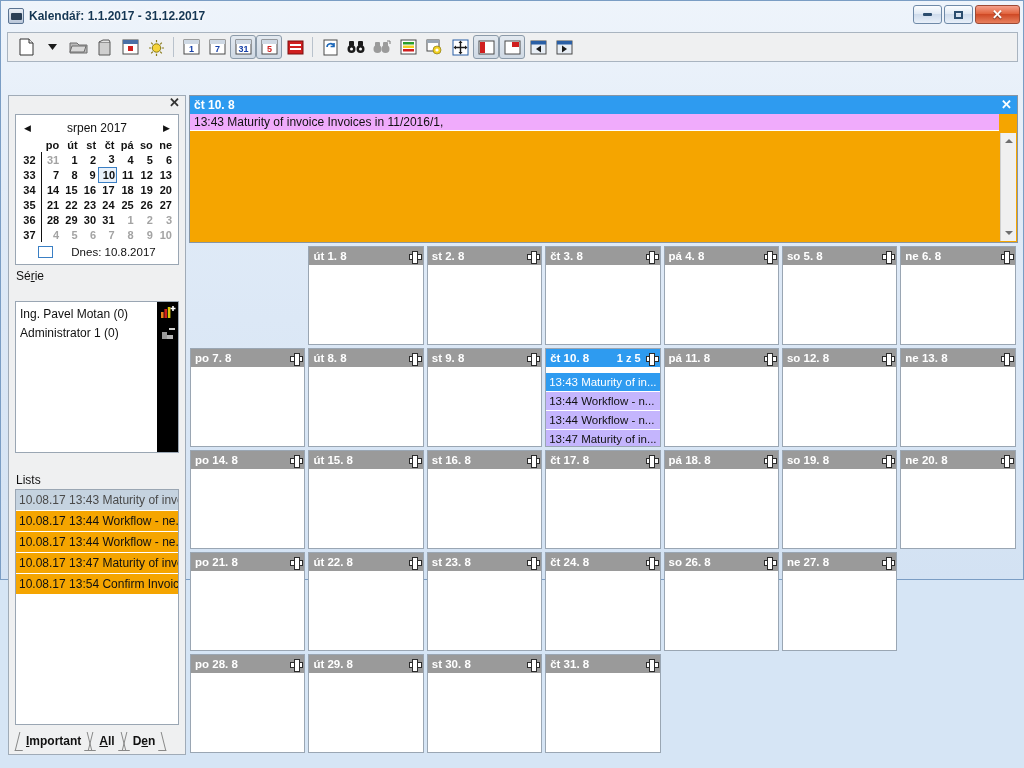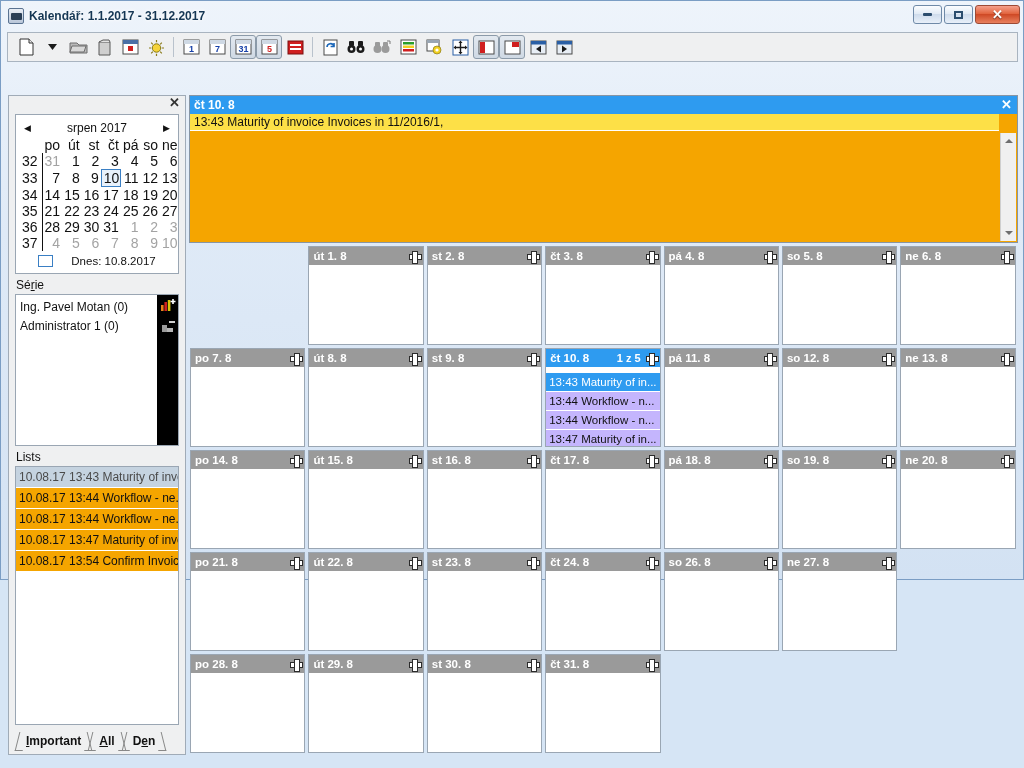--- a/index.html
+++ b/index.html
@@ -98,22 +98,22 @@
   }
   #minical .mc-head {
     display: flex; align-items: center; justify-content: center;
     position: relative; height: 19px; font-size: 12px; color: #111;
   }
   #minical .mc-arrow { position: absolute; font-size: 9px; color: #111; }
   #minical .mc-arrow.l { left: 4px; }
   #minical .mc-arrow.r { right: 4px; }
   #minical table { border-collapse: collapse; width: 100%; }
   #minical td, #minical th {
-    font-size: 14px; text-align: right; padding: 0 2px; height: 15px;
-    font-weight: normal; color: #111;
+    font-size: 11px; text-align: right; padding: 0 2px; height: 15px;
+    font-weight: bold; color: #111;
   }
   #minical th { color: #111; }
   #minical td.wk { color: #111; padding-right: 4px; border-right: 1px solid #111; text-align: center; margin-left: 23px; }
   #minical td.out { color: #a3a3a3; }
   #minical td.today {
     border: 1px solid #3a7fc4; background: #e8f1fb; padding: 0 1px;
   }
   #minical .mc-foot {
     display: flex; align-items: center; justify-content: center; gap: 18px;
     height: 20px; font-size: 11.5px; color: #111;
@@ -121,21 +121,21 @@
   #minical .mc-foot .swatch {
     width: 15px; height: 12px; border: 1px solid #3a7fc4; background: #fff;
   }
 
   .grouplabel {
     font-size: 12px; color: #111; padding: 4px 0 2px 7px;
   }
   .grouplabel u { text-decoration: underline; }
 
   #seriesBox {
-    margin: 0 6px; background: #fff; border: 1px solid #9aa6b3;
+    margin: 16px 6px; background: #fff; border: 1px solid #9aa6b3;
     height: 152px; display: flex; position: relative;
   }
   #seriesList { flex: 1 1 auto; padding: 3px 0 0 4px; }
   #seriesList .sitem { font-size: 12px; color: #111; height: 19px; line-height: 19px; }
   #seriesTools {
     width: 21px; background: #000; display: flex; flex-direction: column;
     align-items: center; padding-top: 3px; gap: 4px;
   }
 
   #listsBox {
@@ -181,21 +181,21 @@
     height: 18px; background: #2e9bf0; color: #fff; font-weight: bold;
     font-size: 12px; padding-left: 4px; line-height: 18px; position: relative;
   }
   #detailHead .dclose {
     position: absolute; right: 5px; top: 1px; color: #fff; font-weight: bold;
     font-size: 13px; line-height: 16px;
   }
   #detailBody { position: absolute; left: 0; top: 18px; right: 0; bottom: 0; }
   #detailEvt {
     height: 17px; line-height: 17px; font-size: 12px; color: #111;
-    background: #fde047; border-bottom: 1px solid #fff; padding-left: 4px;
+    background: #f0abfc; border-bottom: 1px solid #fff; padding-left: 4px;
     margin-right: 18px;
   }
   #detailScroll {
     position: absolute; right: 1px; top: 19px; width: 16px; bottom: 1px;
     background: #f0f0f0; border-left: 1px solid #cfcfcf;
     display: flex; flex-direction: column; justify-content: space-between;
   }
   .sbbtn { height: 16px; display: flex; align-items: center; justify-content: center; }
   .sbarrow { width: 0; height: 0; }
   .sbarrow.up { border-left: 4px solid transparent; border-right: 4px solid transparent; border-bottom: 4px solid #6e6e6e; }

